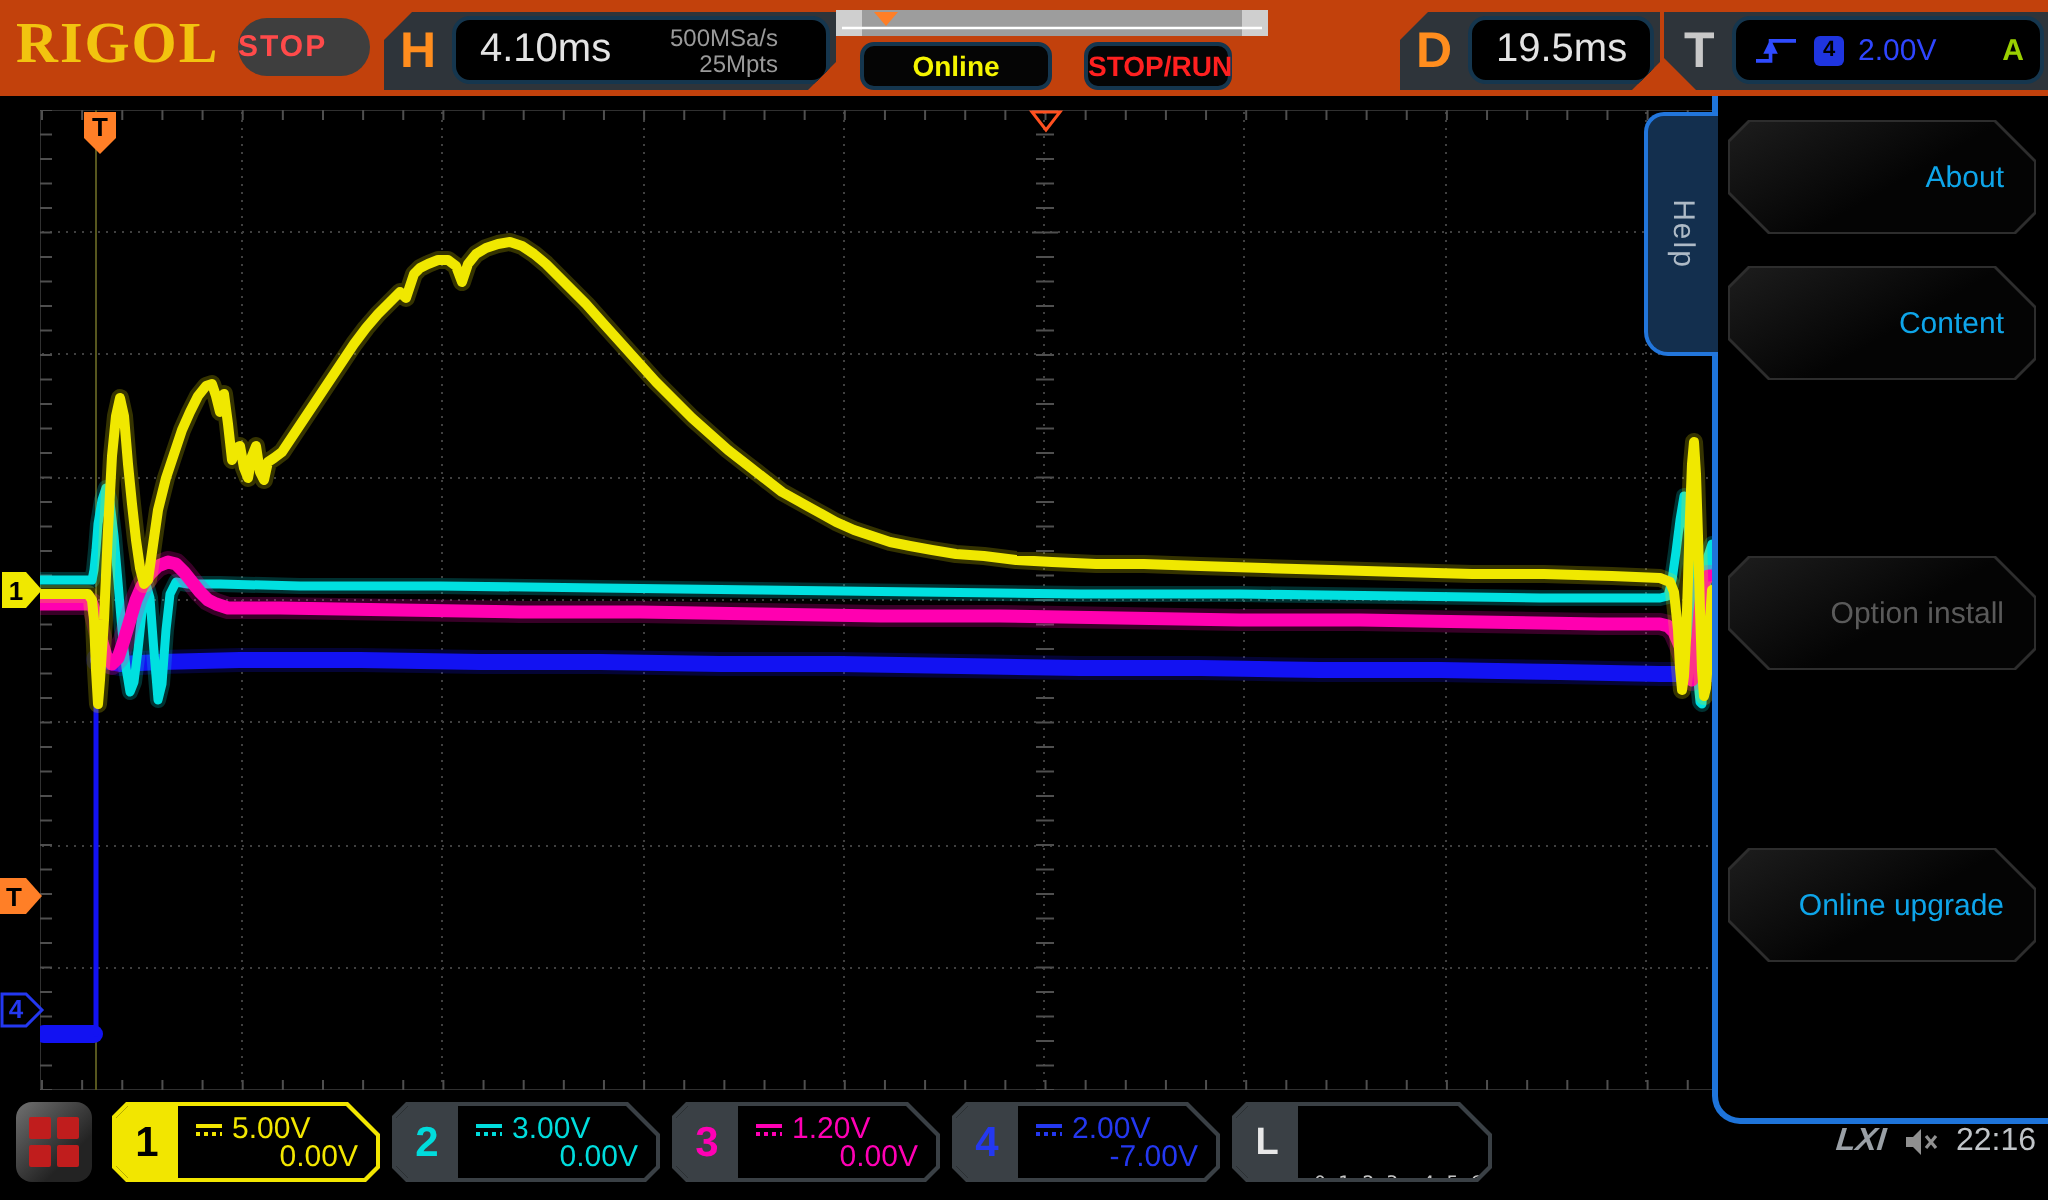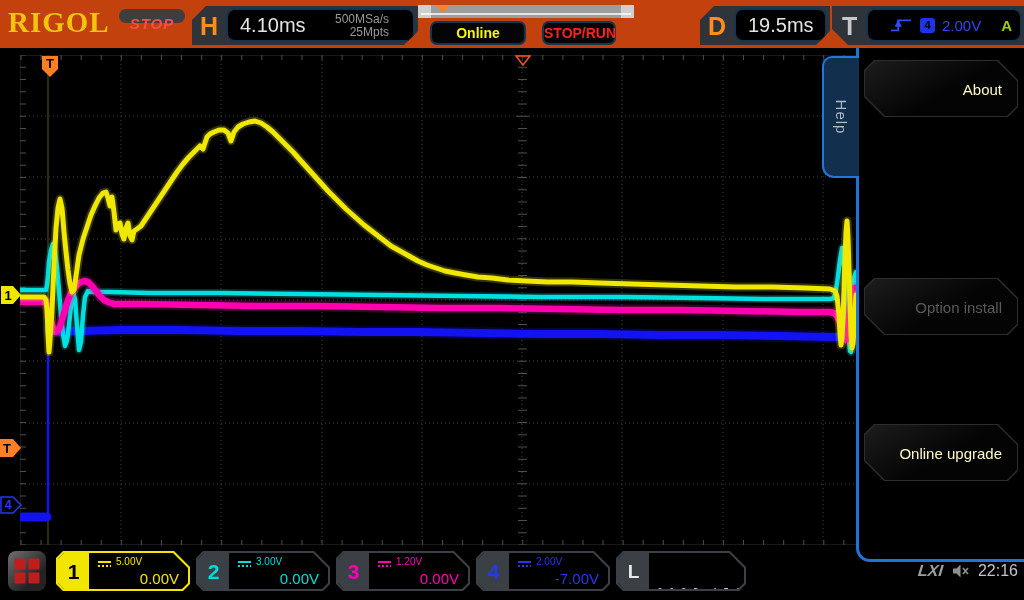--- a/index.html
+++ b/index.html
@@ -2,30 +2,30 @@
 <html><head>
 <meta charset="utf-8">
 <style>
   html,body{margin:0;padding:0;background:#111;}
   .screen{position:relative;width:1024px;height:600px;background:#000;overflow:hidden;
           font-family:"Liberation Sans",sans-serif;-webkit-font-smoothing:antialiased;}
   
   .topbar{position:absolute;left:0;top:0;width:1024px;height:48px;background:#c2410c;z-index:5;}
   .logo{position:absolute;left:8px;top:6px;font-family:"Liberation Serif",serif;font-weight:bold;
         font-size:29px;color:#f2c40f;letter-spacing:1px;}
-  .runstate{position:absolute;left:119px;top:9px;width:66px;height:14px;background:#3e3e3e;border-radius:15px;
-        color:#ff4a4a;font-weight:bold;font-size:15px;text-align:center;line-height:29px;letter-spacing:1px;font-style:italic;}
+  .runstate{position:absolute;left:119px;top:9px;width:66px;height:29px;background:#3e3e3e;border-radius:15px;
+        color:#ff4a4a;font-weight:bold;font-size:15px;text-align:left;line-height:29px;letter-spacing:1px;}
   .slab{position:absolute;top:6px;height:39px;background:#2e343a;}
   .slab.hd{clip-path:polygon(14px 0,100% 0,100% calc(100% - 14px),calc(100% - 14px) 100%,0 100%,0 14px);}
   .slab.t{clip-path:polygon(0 0,100% 0,100% 100%,16px 100%,0 calc(100% - 16px));}
   .slab-letter{position:absolute;left:8px;top:50%;transform:translateY(-50%);
         font-size:25px;font-weight:bold;color:#ff8d1e;}
   .slab-letter.gray{color:#c8c8c8;}
   .ibox{position:absolute;left:34px;top:2px;right:3px;bottom:3px;background:#000;
-        border:2px solid #15364e;border-radius:9px;padding-left:13px;}
+        border:2px solid #15364e;border-radius:9px;}
   .hval{position:absolute;left:12px;top:50%;transform:translateY(-50%);font-size:20px;color:#e4e4e4;}
   .ratecol{position:absolute;right:24px;top:3px;text-align:right;font-size:12px;color:#9a9a9a;line-height:13px;}
   .tbox-flex{display:flex;align-items:center;height:100%;padding:0 8px;gap:7px;}
   .tsrc-badge{width:15px;height:15px;background:#1f35e0;border-radius:3px;color:#000;font-weight:bold;
         font-size:11px;text-align:center;line-height:15px;}
   .tlevel{color:#2f46ff;font-size:15px;}
   .tmode{margin-left:auto;color:#9ad000;font-weight:bold;font-size:15px;}
   .hbtn{position:absolute;top:21px;height:24px;background:#050505;border:2px solid #15364e;border-radius:7px;
         font-size:14px;font-weight:bold;text-align:center;line-height:21px;box-sizing:border-box;}
   .hbtn.measure{left:430px;width:96px;color:#f5f500;}
@@ -37,37 +37,37 @@
   .menu{position:absolute;left:856px;top:48px;width:168px;height:514px;background:#000;z-index:4;
         border-left:3px solid #1e74da;border-bottom:3px solid #1e74da;border-radius:0 0 0 14px;box-sizing:border-box;}
   .helptab{position:absolute;left:-37px;top:8px;width:37px;height:122px;background:#132f4e;
         border:2px solid #2276dc;border-right:none;border-radius:10px 0 0 12px;box-sizing:border-box;}
   .helptab span{position:absolute;left:50%;top:50%;transform:translate(-50%,-50%);
         writing-mode:vertical-rl;color:#aebac6;font-size:15px;letter-spacing:1px;}
   .mbtn{position:absolute;left:5px;width:154px;height:57px;background:#2d2d2d;
         clip-path:polygon(10px 0,calc(100% - 20px) 0,100% 20px,100% calc(100% - 10px),calc(100% - 10px) 100%,20px 100%,0 calc(100% - 20px),0 10px);}
   .mbtn-in{position:absolute;inset:1px;background:linear-gradient(150deg,#1d1d1d,#040404 55%);
         clip-path:polygon(10px 0,calc(100% - 20px) 0,100% 20px,100% calc(100% - 10px),calc(100% - 10px) 100%,20px 100%,0 calc(100% - 20px),0 10px);}
-  .mbtn-label{position:absolute;right:16px;top:50%;transform:translateY(-50%);font-size:15px;color:#fef9c3;}
+  .mbtn-label{position:absolute;right:16px;top:50%;transform:translateY(-50%);font-size:15px;color:#0ea5e9;}
   .mbtn.disabled .mbtn-label{color:#5a5a5a;}
   
   .bottombar{position:absolute;left:0;top:548px;width:1024px;height:52px;background:#000;z-index:3;}
   .menubtn{position:absolute;left:8px;top:3px;width:38px;height:40px;border-radius:8px;
         background:linear-gradient(135deg,#707070,#232323 70%);}
   .menubtn .grid4{position:absolute;left:50%;top:50%;transform:translate(-50%,-50%);
         display:grid;grid-template-columns:11px 11px;grid-template-rows:11px 11px;gap:3px;}
   .menubtn .grid4 i{background:#c01d1d;border-radius:1px;}
   .chw{position:absolute;top:3px;width:134px;height:40px;
         clip-path:polygon(7px 0,calc(100% - 16px) 0,100% 16px,100% calc(100% - 7px),calc(100% - 7px) 100%,7px 100%,0 calc(100% - 7px),0 7px);}
   .chin{position:absolute;inset:2px;background:#000;
         clip-path:polygon(6px 0,calc(100% - 15px) 0,100% 15px,100% calc(100% - 6px),calc(100% - 6px) 100%,6px 100%,0 calc(100% - 6px),0 6px);}
   .chtab{position:absolute;left:0;top:0;bottom:0;width:31px;text-align:center;
         font-size:21px;font-weight:bold;line-height:37px;}
   .chbody{position:absolute;left:31px;top:0;right:0;bottom:0;}
-  .chscale{position:absolute;left:9px;top:3px;display:flex;align-items:flex-end;gap:5px;font-size:10px;}
+  .chscale{position:absolute;left:9px;top:3px;display:flex;align-items:center;gap:5px;font-size:15px;}
   .choffset{position:absolute;right:9px;bottom:2px;font-size:15px;margin-left:40px;}
   .dcicon{display:inline-block;width:13px;}
   .dcicon i{display:block;height:2px;}
   .dcicon i.solid{background:currentColor;}
   .dcicon i.dash{margin-top:2px;background:repeating-linear-gradient(90deg,currentColor 0 2px,transparent 2px 4px);}
   .chw.unsel{background:#3a4045;}
   .chw.unsel .chtab{background:#3a4045;}
   .chw.ch1{background:#f2e600;}
   .chw.ch1 .chtab{background:#f2e600;color:#000;}
   .chw.ch1 .chbody{color:#f2e600;}
@@ -351,20 +351,24 @@
   </div>
 
   <div class="menu">
     <div class="helptab">
       <span>Help</span>
     </div>
     <div class="mbtn" style="top:12px;">
         <div class="mbtn-in"></div>
         <span class="mbtn-label">About</span>
       </div>
+    <div class="mbtn" style="top:85px;">
+        <div class="mbtn-in"></div>
+        <span class="mbtn-label">Content</span>
+      </div>
     <div class="mbtn disabled" style="top:230px;">
         <div class="mbtn-in"></div>
         <span class="mbtn-label">Option install</span>
       </div>
     <div class="mbtn" style="top:376px;">
         <div class="mbtn-in"></div>
         <span class="mbtn-label">Online upgrade</span>
       </div>
   </div>
 

